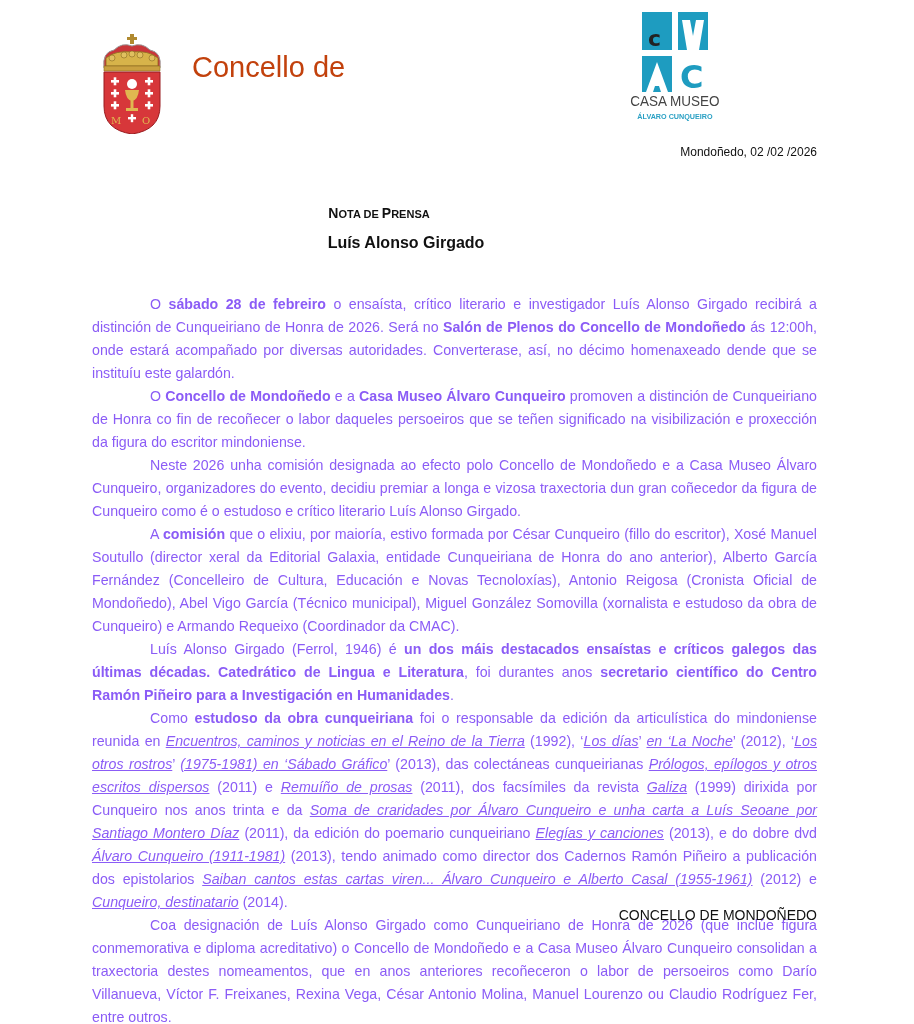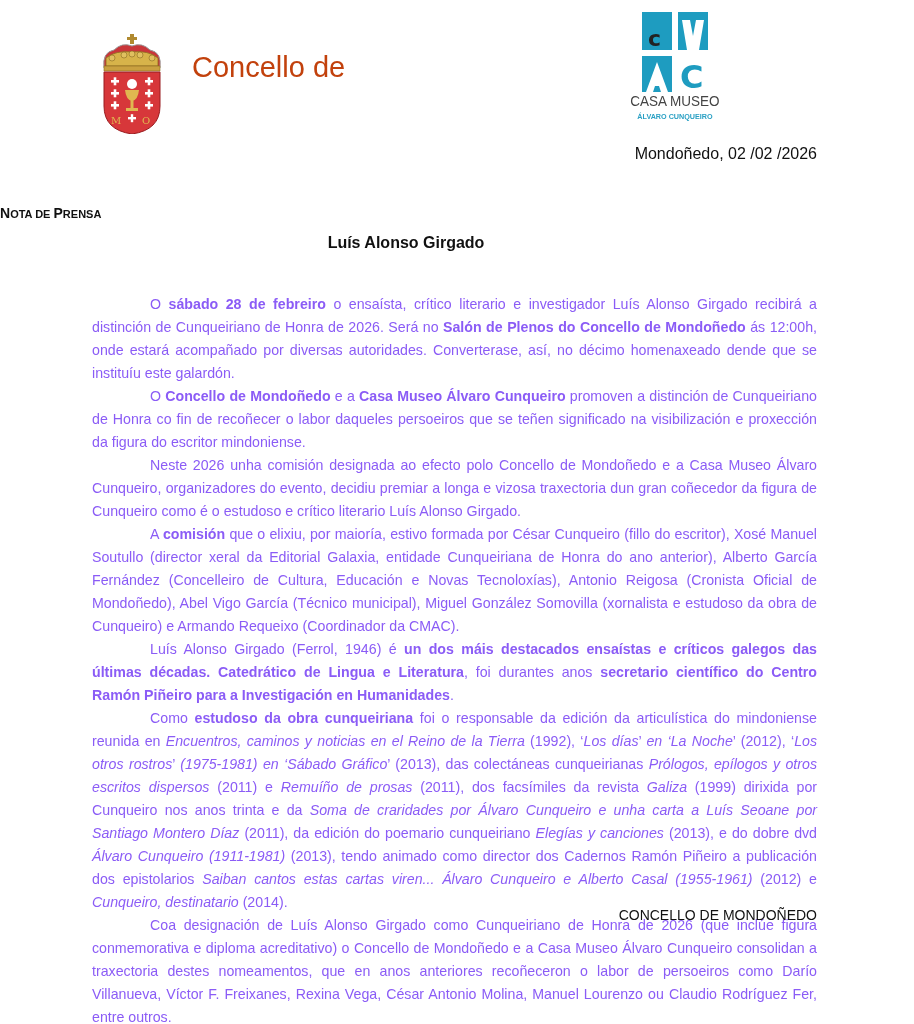--- a/index.html
+++ b/index.html
@@ -8,34 +8,34 @@
 
     .logo-left { position: absolute; left: 98px; top: 34px; width: 290px; height: 100px; }
     .crest { position: absolute; left: 0; top: 0; width: 68px; height: 100px; }
     .concello-name { position: absolute; left: 94px; top: 18px; font-family: "Liberation Sans", sans-serif; font-size: 29px; line-height: 31px; color: #c2410c; }
 
     .logo-right { position: absolute; left: 620px; top: 8px; width: 110px; height: 120px; }
     .cmac-grid { position: absolute; left: 22px; top: 4px; width: 66px; height: 80px; }
     .cmac-name { position: absolute; left: 0; top: 84px; width: 110px; text-align: center; font-family: "Liberation Sans", sans-serif; font-size: 15px; letter-spacing: 0px; color: #444; transform: scaleX(0.9); }
     .cmac-sub { position: absolute; left: 0; top: 104px; width: 110px; text-align: center; font-family: "Liberation Sans", sans-serif; font-size: 8px; font-weight: bold; color: #2aa0c4; transform: scaleX(0.9); }
 
-    .date-line { position: absolute; right: 97px; top: 145px; font-family: "Liberation Sans", sans-serif; font-size: 16px; color: #111; }
+    .date-line { position: absolute; right: 97px; top: 145px; font-family: "Liberation Sans", sans-serif; font-size: 12px; color: #111; }
 
-    .nota { position: absolute; left: 0; width: 758px; top: 205px; font-family: "Liberation Sans", sans-serif; font-weight: bold; font-size: 14px; }
+    .nota { position: absolute; left: 0; width: 758px; top: 205px; text-align: center; font-family: "Liberation Sans", sans-serif; font-weight: bold; font-size: 14px; }
     .nota .big { font-size: 14px; }
     .nota .sc { font-size: 11px; }
 
     .title1, .title2 { position: absolute; left: 0; width: 812px; text-align: center; font-family: "Liberation Sans", sans-serif; font-weight: bold; font-size: 16px; }
     .title1 { top: 234px; }
     .title2 { top: 255px; }
 
     .body-text { position: absolute; left: 92px; top: 293px; width: 725px; font-family: "Liberation Sans", sans-serif; font-size: 14.2px; line-height: 23px; text-align: justify; color: #8b5cf6; }
     .body-text p { margin: 0; text-indent: 58px; }
     .body-text b { font-weight: bold; }
-    .body-text i { font-style: italic; }
+    .body-text i { font-style: italic; text-decoration: underline; }
 
     .signature { position: absolute; right: 97px; top: 907px; font-family: "Liberation Sans", sans-serif; font-size: 14px; color: #111; }
   </style>
 </head>
 <body>
 
 <div class="page">
 
   <div class="logo-left">
     <svg class="crest" viewBox="0 0 68 100" xmlns="http://www.w3.org/2000/svg">

